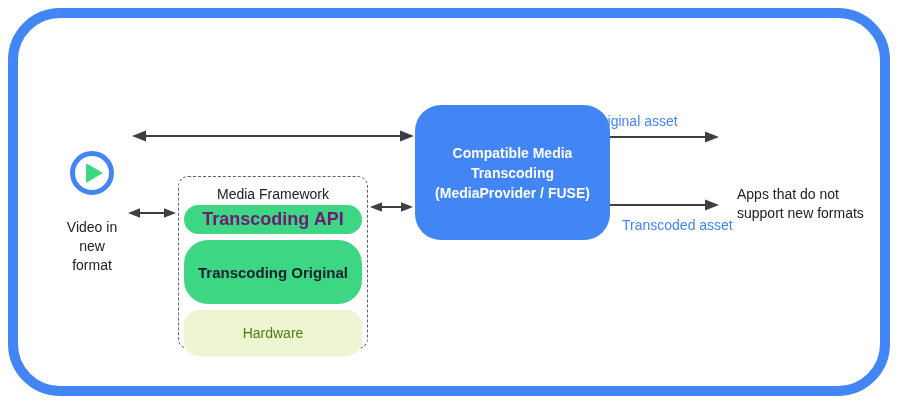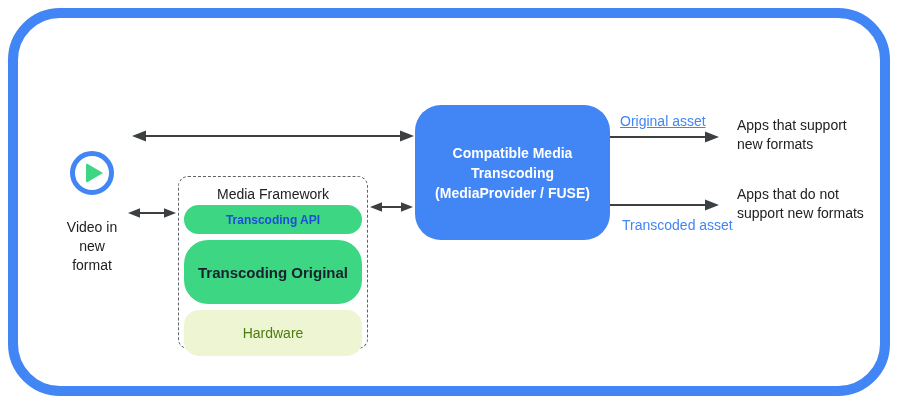--- a/index.html
+++ b/index.html
@@ -13,37 +13,37 @@
   
   .play{position:absolute;left:70px;top:151px;width:44px;height:44px;box-sizing:border-box;
         border:5px solid var(--c-blue,#4285f4);border-radius:50%;background:#fff;
         display:flex;align-items:center;justify-content:center;}
   .play .tri{width:0;height:0;border-top:10.5px solid transparent;border-bottom:10.5px solid transparent;
         border-left:17px solid var(--c-green,#3dd683);margin-left:5px;border-radius:2px;}
 
   .label{position:absolute;font-size:14px;line-height:19px;white-space:pre-line;}
   .src-label{left:36px;top:202px;width:112px;text-align:center;margin-top:16px;}
   .asset-label{color:var(--c-blue,#4285f4);}
-  .orig-label{left:620px;top:112px;text-decoration:underline;}
+  .orig-label{left:592px;top:112px;}
   .trans-label{left:622px;top:216px;}
   .apps1{left:737px;top:116px;width:160px;}
   .apps2{left:737px;top:185px;width:170px;}
 
   
   .arrows{position:absolute;left:0;top:0;width:898px;height:404px;color:var(--c-arrow,#3c4043);}
   .arrows line{stroke:currentColor;stroke-width:2px;}
   .arrows polygon{fill:currentColor;}
 
   
   .framework{position:absolute;left:178px;top:176px;width:190px;height:173px;box-sizing:border-box;
              border:1.5px dashed #5f6368;border-radius:10px;background:#fff;}
   .fw-title{position:absolute;left:0;top:9px;width:100%;text-align:center;font-size:14px;}
   .pill{position:absolute;display:flex;align-items:center;justify-content:center;text-align:center;}
   .pill-api{left:5px;top:28px;width:178px;height:29px;border-radius:15px;
-            background:var(--c-green,#3dd683);font-size:12px;font-weight:bold;color:#1d4ed8;}
+            background:var(--c-green,#3dd683);font-size:18px;font-weight:bold;color:#701a75;}
   .pill-service{left:5px;top:63px;width:178px;height:64px;border-radius:24px;
             background:var(--c-green,#3dd683);font-size:15px;font-weight:bold;color:#17222c;}
   .pill-oem{left:86px;top:109px;width:99px;height:26px;box-sizing:border-box;border:2px solid #fff;
             border-radius:14px;background:var(--c-navy,#142a3e);font-size:12px;font-weight:bold;
             color:#fff;z-index:3;}
   .pill-hw{left:5px;top:133px;width:178px;height:46px;border-radius:15px;
             background:var(--c-pale,#edf5d2);font-size:14px;color:#4d7c0f;}
 
   
   .transcoder{position:absolute;left:415px;top:105px;width:195px;height:135px;border-radius:26px;
@@ -98,19 +98,17 @@
     <div class="pill pill-hw">Hardware</div>
   </div>
 
   <div class="transcoder">
     <div class="txt">Compatible Media
 Transcoding
 (MediaProvider / FUSE)</div>
   </div>
 
   <div class="label asset-label orig-label">Original asset</div>
-  <div class="label apps1">Apps that support
-new formats</div>
   <div class="label asset-label trans-label">Transcoded asset</div>
   <div class="label apps2">Apps that do not
 support new formats</div>
 
 </div>
 
 </body></html>

